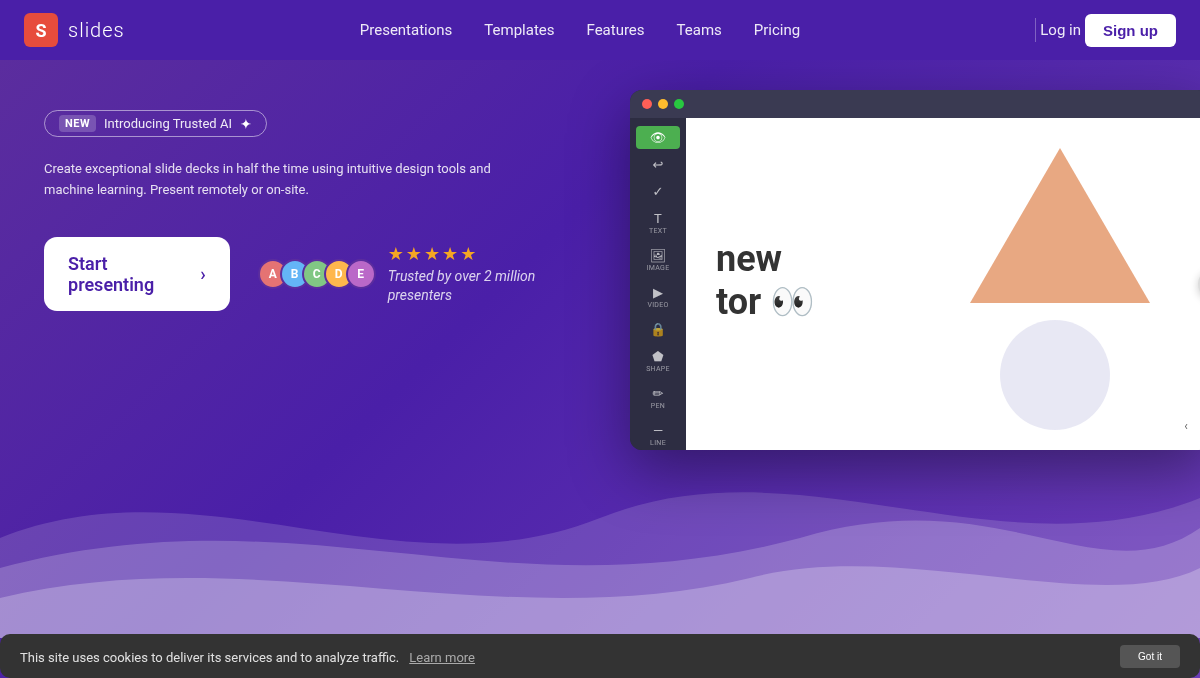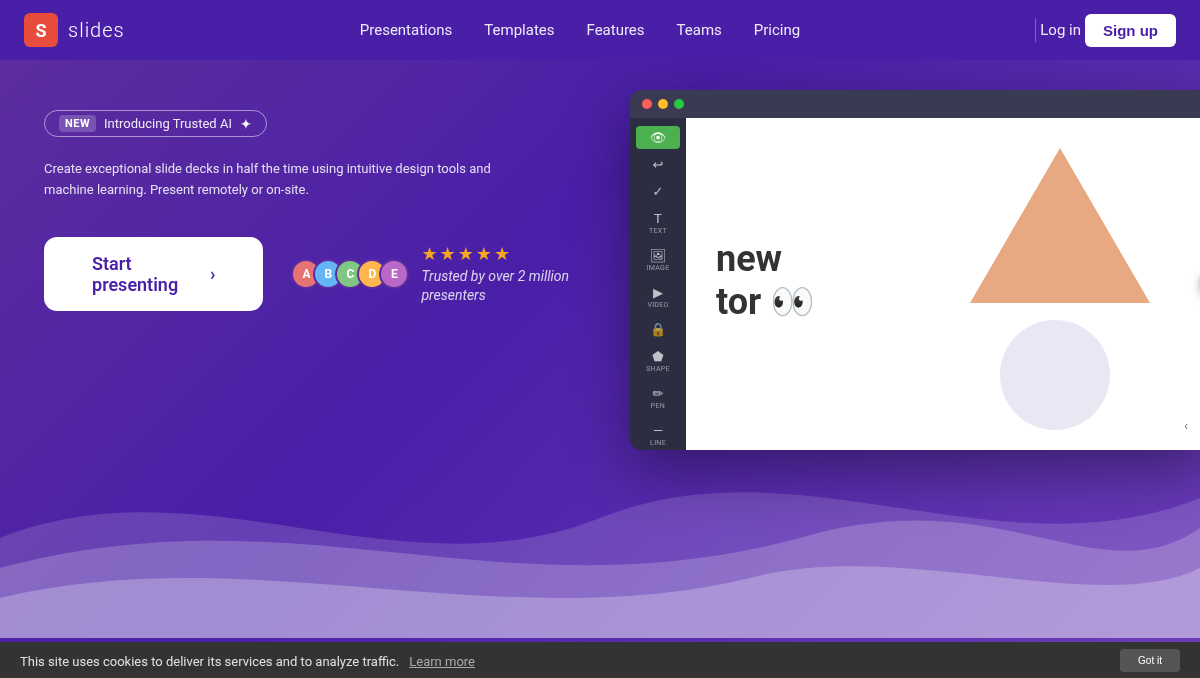--- a/index.html
+++ b/index.html
@@ -63,21 +63,21 @@
       margin-bottom: 22px; letter-spacing: -1px;
     }
     .hero-subtitle {
       color: rgba(255,255,255,0.85); font-size: 13px; line-height: 1.6;
       margin-bottom: 36px; max-width: 490px;
     }
 
     .hero-cta-row { display: flex; align-items: center; gap: 28px; }
     .cta-button {
       background: white; color: #4a1fa8; border: none; border-radius: 13px;
-      padding: 16px 48px; font-size: 18px; font-weight: 600; cursor: pointer;
+      padding: 16px 24px; font-size: 18px; font-weight: 600; cursor: pointer;
       display: flex; align-items: center; gap: 10px;
       text-decoration: none;
     }
     .cta-arrow { font-size: 18px; }
 
     .social-proof { display: flex; align-items: center; gap: 12px; }
     .avatars { display: flex; }
     .avatar {
       width: 30px; height: 30px; border-radius: 50%; border: 2px solid #5b2d9e;
       margin-left: -8px; overflow: hidden;
@@ -164,23 +164,23 @@
     
     .collapse-btn {
       position: absolute; bottom: 12px; right: 12px;
       width: 24px; height: 24px; background: rgba(255,255,255,0.8);
       border-radius: 4px; display: flex; align-items: center; justify-content: center;
       cursor: pointer;
     }
 
     
     .cookie-banner {
-      position: absolute; bottom: 0; left: 0; right: 0; height: 36px;
+      position: absolute; bottom: 0; left: 0; right: 0; height: 44px;
       background: #333; display: flex; align-items: center; justify-content: space-between;
-      padding: 0 20px; z-index: 200;
+      padding: 0 20px; z-index: 200; border-radius: 10px;
     }
     .cookie-text { color: rgba(255,255,255,0.85); font-size: 13px; }
     .cookie-learn { color: #aaa; font-size: 13px; cursor: pointer; margin-left: 6px; text-decoration: underline; }
     .cookie-btn {
       background: #555; color: white; border: none; border-radius: 4px;
       padding: 6px 18px; font-size: 10px; cursor: pointer;
     }
   </style>
 </head>
 <body>

